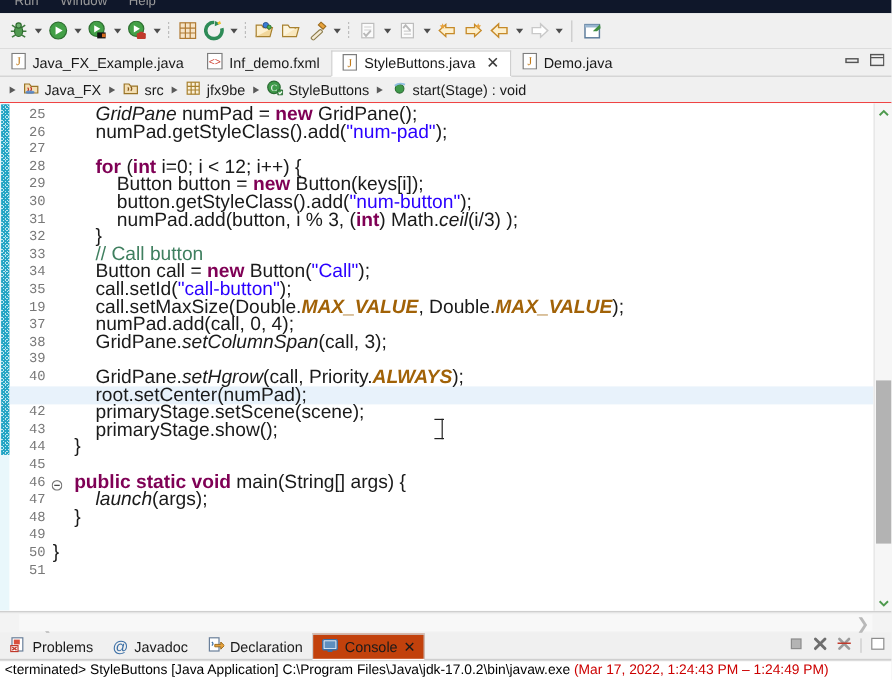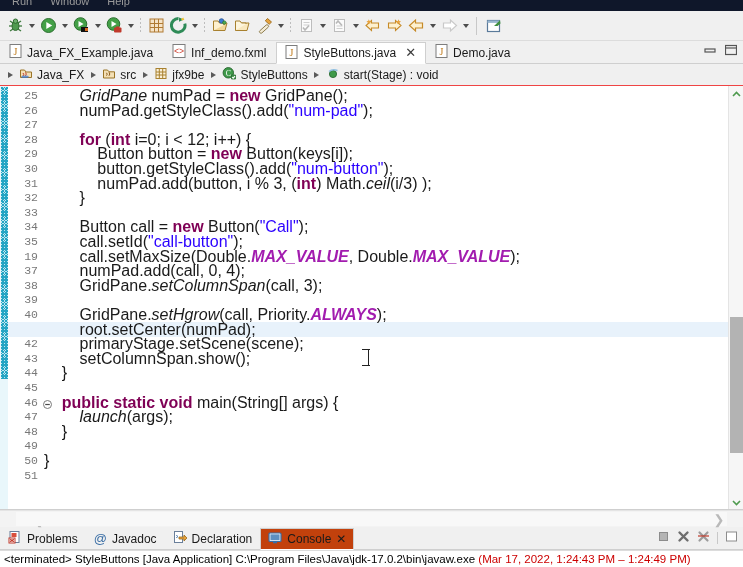--- a/index.html
+++ b/index.html
@@ -89,21 +89,21 @@
   .foldicon{ position:absolute; right:-8px; width:9px;height:9px; }
 
   .cline{ position:absolute; left:0; font-family:Liberation Sans, sans-serif;
           font-size:16px; line-height:14.6px; white-space:pre; color:#1a1a1a; }
   .hlrow{ position:absolute; left:0; right:0; height:15px; background:#e8f2fb; }
 
   .kw{ color:#7f0055; font-weight:bold; }
   .str{ color:#2a00ff; }
   .cmt{ color:#3f7f5f; }
   .mth{ color:#1a1a1a; font-style:italic; }
-  .sfield{ color:#a21caf; font-style:italic; font-weight:bold; }
+  .sfield{ color:#a16207; font-style:italic; font-weight:bold; }
   .sm{ color:#1a1a1a; font-style:italic; }
 
   .ibeam{ position:absolute; width:2px; height:17px; }
   .ibeam::before,.ibeam::after{ content:""; position:absolute; left:-3px; width:8px; height:1px; background:#222; }
   .ibeam::before{ top:0; } .ibeam::after{ bottom:0; }
   .ibeam i{ position:absolute; left:3px; top:0; width:1px; height:100%; background:#222; }
 
   
   .vsb{ width:15px; background:#f6f6f6; border-left:1px solid #e4e4e4;
         position:relative; flex:0 0 auto; }
@@ -496,30 +496,31 @@
       <div class="hlrow" style="top: 235.6px; left: 8px; right: 0px;"></div>
         <div class="code" id="codeArea">
           <div class="cline" style="top: 3px;">        <span class="sm">GridPane</span> numPad = <span class="kw">new</span> GridPane();</div>
           <div class="cline" style="top: 17.6px;">        numPad.getStyleClass().add(<span class="str">"num-pad"</span>);</div>
           <div class="cline" style="top: 32.2px;"></div>
           <div class="cline" style="top: 46.8px;">        <span class="kw">for</span> (<span class="kw">int</span> i=0; i &lt; 12; i++) {</div>
           <div class="cline" style="top: 61.4px;">            Button button = <span class="kw">new</span> Button(keys[i]);</div>
           <div class="cline" style="top: 76px;">            button.getStyleClass().add(<span class="str">"num-button"</span>);</div>
           <div class="cline" style="top: 90.6px;">            numPad.add(button, i % 3, (<span class="kw">int</span>) Math.<span class="mth">ceil</span>(i/3) );</div>
           <div class="cline" style="top: 105.2px;">        }</div>
+          <div class="cline" style="top: 119.8px;">        <span class="cmt">// Call button</span></div>
           <div class="cline" style="top: 134.4px;">        Button call = <span class="kw">new</span> Button(<span class="str">"Call"</span>);</div>
           <div class="cline" style="top: 149px;">        call.setId(<span class="str">"call-button"</span>);</div>
           <div class="cline" style="top: 163.6px;">        call.setMaxSize(Double.<span class="sfield">MAX_VALUE</span>, Double.<span class="sfield">MAX_VALUE</span>);</div>
           <div class="cline" style="top: 178.2px;">        numPad.add(call, 0, 4);</div>
           <div class="cline" style="top: 192.8px;">        GridPane.<span class="mth">setColumnSpan</span>(call, 3);</div>
           <div class="cline" style="top: 207.4px;"></div>
           <div class="cline" style="top: 222px;">        GridPane.<span class="mth">setHgrow</span>(call, Priority.<span class="sfield">ALWAYS</span>);</div>
           <div class="cline" style="top: 236.6px;">        root.setCenter(numPad);</div>
           <div class="cline" style="top: 251.2px;">        primaryStage.setScene(scene);</div>
-          <div class="cline" style="top: 265.8px;">        setColumnSpan.show();</div>
+          <div class="cline" style="top: 265.8px;">        primaryStage.show();</div>
           <div class="cline" style="top: 280.4px;">    }</div>
           <div class="cline" style="top: 295px;"></div>
           <div class="cline" style="top: 309.6px;">    <span class="kw">public</span> <span class="kw">static</span> <span class="kw">void</span> main(String[] args) {</div>
           <div class="cline" style="top: 324.2px;">        <span class="mth">launch</span>(args);</div>
           <div class="cline" style="top: 338.8px;">    }</div>
           <div class="cline" style="top: 353.4px;"></div>
           <div class="cline" style="top: 368px;">}</div>
           <div class="cline" style="top: 382.6px;"></div>
         </div>
       <div class="ibeam" id="ibeam" style="left: 365px; top: 263px;">

